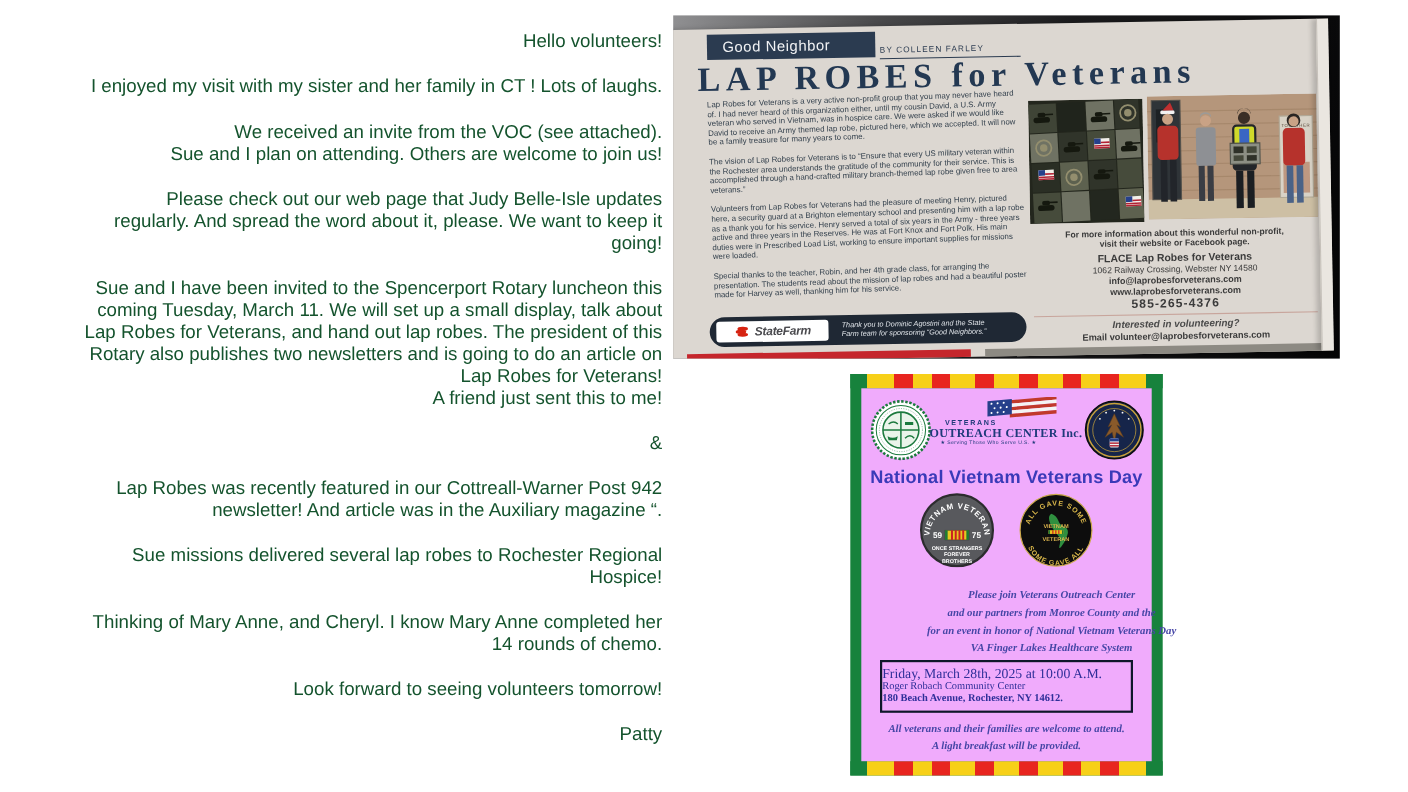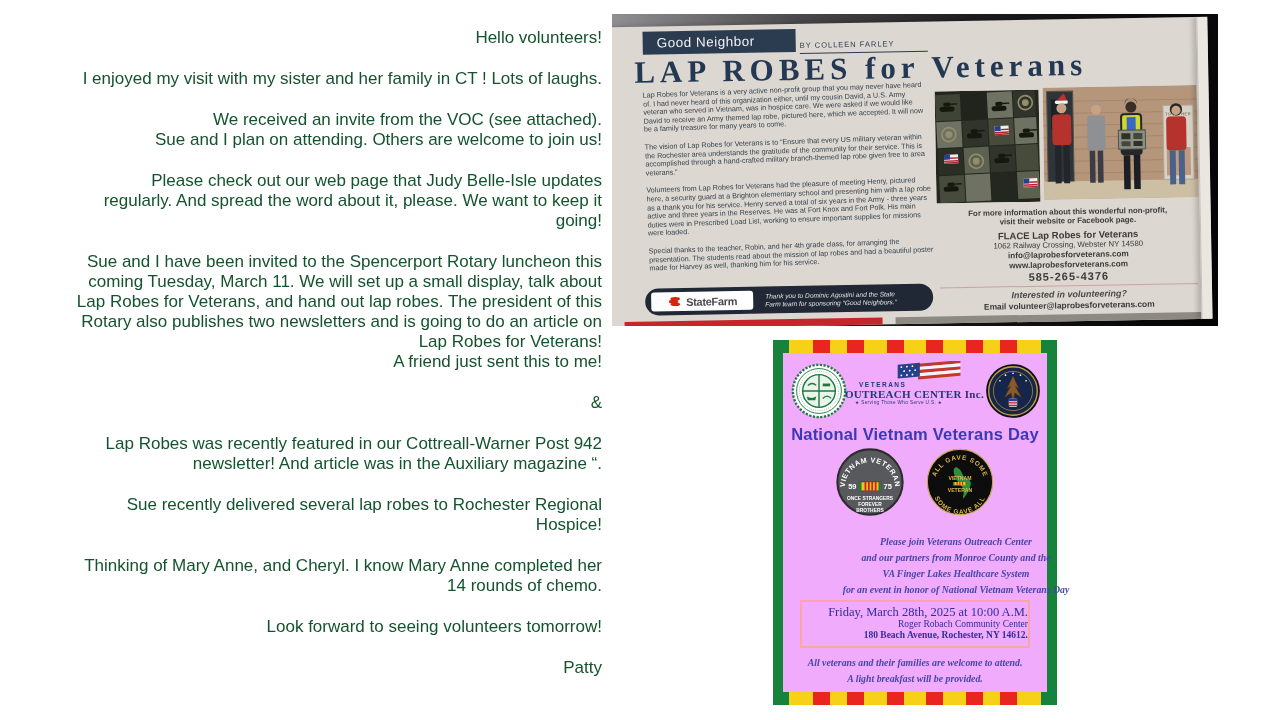--- a/index.html
+++ b/index.html
@@ -39,21 +39,21 @@
   .info-addr{font-size:7.8px;line-height:10px;}
   .info-mail{font-size:8.2px;line-height:9.5px;font-weight:bold;}
   .info-phone{font-size:11px;line-height:14px;font-weight:bold;letter-spacing:1px;}
   .info-divider{border:0;border-top:1px solid #c8a59c;margin:2px 4px 3px 4px;}
   .info-prompt{font-size:9px;line-height:11px;font-weight:bold;font-style:italic;color:#4a4a4a;}
   .info-vmail{font-size:8.4px;line-height:10px;font-weight:bold;}
   .sf-bar{position:absolute;left:35px;top:262px;width:288px;height:27px;background:#1f2834;
           border-radius:14px;display:flex;align-items:center;}
   .sf-logo-box{background:#ffffff;border-radius:3px;margin-left:6px;height:19px;width:102px;
                display:flex;align-items:center;justify-content:center;gap:3px;}
-  .sf-logo-text{font-weight:bold;font-size:11px;color:#4b4b4f;letter-spacing:-.3px;}
+  .sf-logo-text{font-style:italic;font-weight:bold;font-size:11px;color:#4b4b4f;letter-spacing:-.3px;}
   .sf-msg{flex:1;color:#dfe3e8;font-style:italic;font-size:6.6px;line-height:8px;
           padding:0 10px 0 12px;white-space:pre-line;}
   .red-bar{position:absolute;left:14px;top:295px;width:258px;height:10px;background:#c5262c;}
   .gray-bar{position:absolute;left:285px;top:295px;width:306px;height:10px;background:#8d8a83;}
 
   
   .flyer{position:absolute;left:773px;top:340px;width:284px;height:365px;background:#17823c;}
   .ribbon{position:absolute;left:0;right:0;height:13px;
           background:linear-gradient(90deg,#17823c 0 5.5%,#f7d018 5.5% 14%,#e8251f 14% 20%,
           #f7d018 20% 26%,#e8251f 26% 32%,#f7d018 32% 40%,#e8251f 40% 46%,#f7d018 46% 54%,
@@ -68,22 +68,22 @@
   .voc-flag{display:block;margin:0 auto 0 52px;}
   .voc-l1{font-size:6.5px;letter-spacing:1.5px;font-weight:bold;text-align:left;margin-left:14px;margin-top:-4px;}
   .voc-l2{font-family:"Liberation Serif",serif;font-size:11px;font-weight:bold;letter-spacing:.3px;text-align:left;}
   .voc-tag{font-size:4.6px;letter-spacing:.4px;color:#1f3a7a;text-align:left;margin-left:10px;}
   .flyer-title{position:absolute;left:0;top:72px;width:100%;text-align:center;margin:0;
                font-size:16.5px;font-weight:bold;color:#3a3ab8;letter-spacing:.2px;}
   .patch-row{position:absolute;left:0;top:95px;width:100%;display:flex;justify-content:center;gap:22px;}
   .invite{position:absolute;left:0;top:181px;width:100%;text-align:center;
           font-family:"Liberation Serif",serif;font-style:italic;font-weight:600;
           font-size:9.8px;line-height:16px;color:#4646a6;padding-left:41px;}
-  .date-box{position:absolute;left:17px;top:247px;width:226px;height:41px;border:2px solid #fca5a5;
-            text-align:right;color:#2f2f99;font-family:"Liberation Serif",serif;padding-top:3px;}
+  .date-box{position:absolute;left:17px;top:247px;width:226px;height:41px;border:2px solid #0f172a;
+            text-align:left;color:#2f2f99;font-family:"Liberation Serif",serif;padding-top:3px;}
   .date-l1{font-size:12.5px;line-height:14px;}
   .date-l2{font-size:9.5px;line-height:11px;font-weight:400;}
   .date-l3{font-size:9.5px;line-height:11px;font-weight:600;}
   .closing{position:absolute;left:0;top:302px;width:100%;text-align:center;
            font-family:"Liberation Serif",serif;font-style:italic;font-weight:600;
            font-size:9.8px;line-height:16px;color:#4646a6;}
 </style>
 </head>
 <body>
 
@@ -99,21 +99,21 @@
 going!</p>
     <p>Sue and I have been invited to the Spencerport Rotary luncheon this
 coming Tuesday, March  11.  We will set up a small display, talk about
 Lap Robes for Veterans, and hand out lap robes.  The president of this
 Rotary also publishes two newsletters and is going to do an article on
 Lap Robes for Veterans!
 A friend just sent this to me!</p>
     <p>&amp;</p>
     <p>Lap Robes was recently featured in our Cottreall-Warner Post 942
 newsletter! And article was in the Auxiliary magazine “.</p>
-    <p>Sue recently delivered several lap robes to Rochester Regional
+    <p>Sue missions delivered several lap robes to Rochester Regional
 Hospice!</p>
     <p>Thinking of Mary Anne, and Cheryl.  I know Mary Anne completed her
 14 rounds of chemo.</p>
     <p>Look forward to seeing volunteers tomorrow!</p>
     <p>Patty</p>
   </div>
 
   <div class="clipping">
     <div class="clip-page">
       <div class="gn-box">Good Neighbor</div>
@@ -372,22 +372,22 @@
           <rect x="45" y="50" width="1.6" height="5" fill="#cc2222"></rect>
             <rect x="49" y="50" width="1.6" height="5" fill="#cc2222"></rect>
           <rect x="53" y="50" width="1.6" height="5" fill="#cc2222"></rect>
           <text x="50" y="64" font-size="7.5" font-weight="bold" fill="#e0b84f" text-anchor="middle">VETERAN</text>
         </svg>
       </div>
 
       <div class="invite">
         <div>Please join Veterans Outreach Center</div>
         <div>and our partners from Monroe County and the</div>
+        <div>for an event in honor of National Vietnam Veterans Day</div>
         <div>VA Finger Lakes Healthcare System</div>
-        <div>for an event in honor of National Vietnam Veterans Day</div>
       </div>
 
       <div class="date-box">
         <div class="date-l1">Friday, March 28th, 2025 at 10:00 A.M.</div>
         <div class="date-l2">Roger Robach Community Center</div>
         <div class="date-l3">180 Beach Avenue, Rochester, NY 14612.</div>
       </div>
 
       <div class="closing">
         <div>All veterans and their families are welcome to attend.</div>

